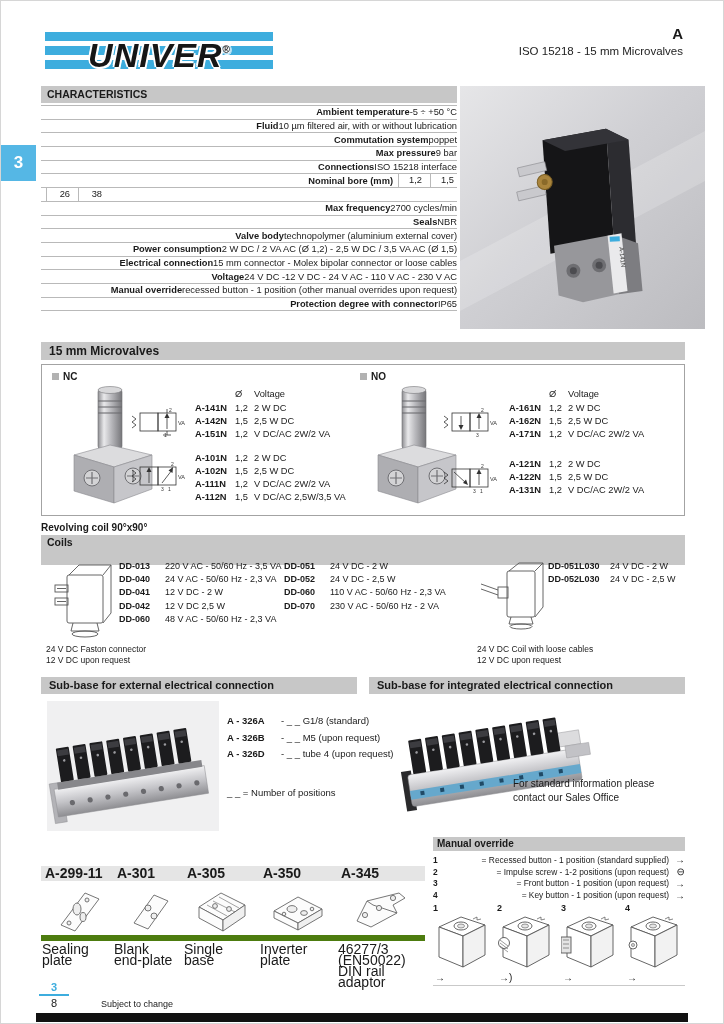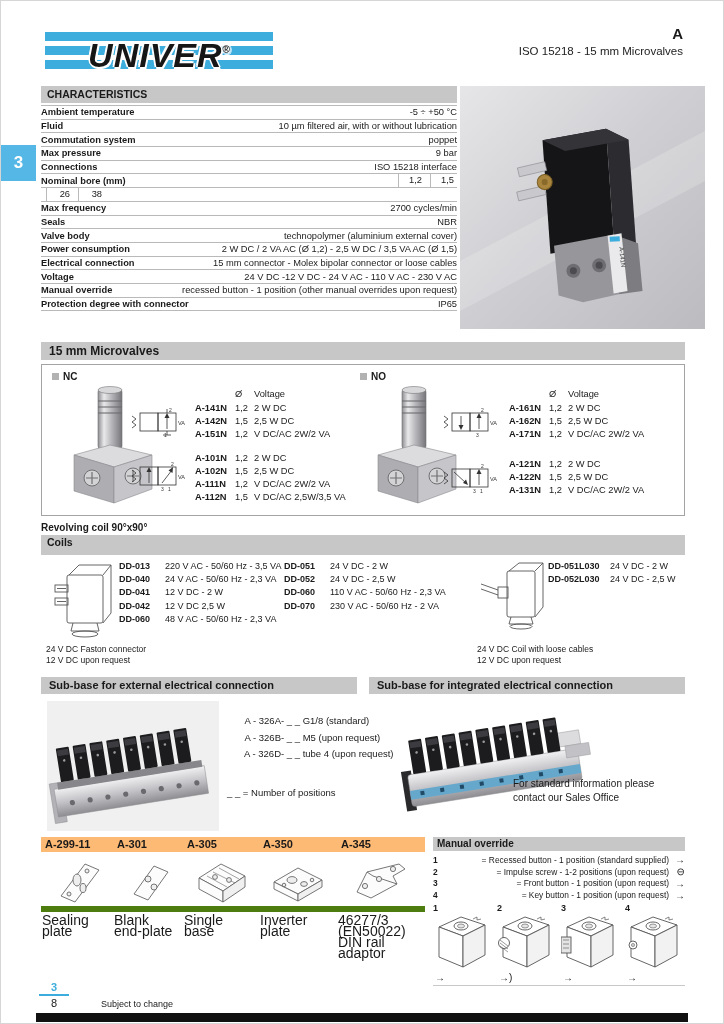--- a/index.html
+++ b/index.html
@@ -16,53 +16,53 @@
      text-shadow:-1.6px 0 0 #fff,1.6px 0 0 #fff,0 -1.6px 0 #fff,0 1.6px 0 #fff,-1.6px -1.6px 0 #fff,1.6px 1.6px 0 #fff;}
   .logo-reg{font-size:10px;font-style:normal;vertical-align:14px;letter-spacing:0;}
   .doc-letter{right:40px;top:24px;font-size:15px;font-weight:bold;text-align:right;}
   .doc-subtitle{right:40px;top:44px;font-size:11.5px;text-align:right;color:#222;}
   .side-tab{left:0;top:144px;width:35px;height:36px;background:#55b7e5;color:#fff;
      font-weight:bold;font-size:17px;text-align:center;line-height:36px;}
   
   .char-bar{left:40px;top:85px;width:416px;height:17px;line-height:17px;font-size:10.5px;padding-left:6px;}
   .char-table{left:40px;top:104px;width:416px;border-top:1px solid #b9b9b9;}
   .crow{display:flex;align-items:center;height:12.7px;border-bottom:1px solid #b9b9b9;font-size:9.3px;}
-  .cl{font-weight:bold;flex:1;white-space:nowrap;}
+  .cl{font-weight:bold;flex:1;white-space:nowrap;text-align:right;}
   .cv{text-align:right;white-space:nowrap;}
   .cc{width:27px;text-align:right;border-left:1px solid #b9b9b9;padding-right:3px;box-sizing:border-box;margin-left:5px;height:100%;line-height:12.7px;}
   .photo-box{left:459px;top:85px;width:245px;height:243px;}
   
   .mv-bar{left:40px;top:341px;width:644px;height:18px;line-height:18px;font-size:12px;padding-left:8px;font-weight:bold;}
   .mv-box{left:40px;top:363px;width:644px;height:152px;border:1px solid #a3a3a3;box-sizing:border-box;}
   .mv-flag{position:absolute;font-size:10px;font-weight:bold;}
   .mv-flag .sq{display:inline-block;width:7px;height:7px;background:#b2b2b2;margin-right:4px;}
   .vhead{position:absolute;display:flex;font-size:9.3px;}
   .vh-sp{width:40px;}
   .vrow{display:flex;height:13px;font-size:9.3px;white-space:nowrap;}
   .vcode{width:40px;font-weight:bold;}
   .vdia{width:19px;}
   .vgroup{position:absolute;}
   
-  .coils-bar{left:40px;top:534px;width:644px;height:20px;line-height:15px;font-size:10.5px;padding-left:6px;}
+  .coils-bar{left:40px;top:534px;width:644px;height:30px;line-height:15px;font-size:10.5px;padding-left:6px;}
   .coilcol{position:absolute;}
   .coilrow{display:flex;height:13.2px;font-size:9px;white-space:nowrap;}
   .ccode{width:46px;font-weight:bold;}
   .ccode-w{width:62px;font-weight:bold;}
   .cap{position:absolute;font-size:8.5px;line-height:11px;}
   
   .sb-bar-l{left:40px;top:676px;width:316px;height:17px;line-height:17px;font-size:11px;padding-left:8px;}
   .sb-bar-r{left:368px;top:676px;width:316px;height:17px;line-height:17px;font-size:11px;padding-left:8px;}
   .opt-row{display:flex;height:16.5px;font-size:9.5px;white-space:nowrap;}
-  .opt-code{width:54px;font-weight:normal;text-align:right;}
+  .opt-code{width:54px;font-weight:bold;}
   .sb-note{position:absolute;font-size:9.5px;}
   .sb-info{position:absolute;font-size:10px;line-height:14px;}
   
   .acc{left:40px;top:836px;width:384px;}
   .acc-row{display:flex;}
-  .acc-head{background:#fdba74;font-weight:bold;font-size:11px;height:15px;line-height:15px;padding-left:4px;box-sizing:border-box;}
+  .acc-head{background:#e5e5e5;font-weight:bold;font-size:14px;height:15px;line-height:15px;padding-left:4px;box-sizing:border-box;margin-top:29px;}
   .acc-img{height:54px;display:flex;align-items:center;justify-content:center;}
   .acc-lab{border-top:6px solid #4d7c0f;font-size:14px;line-height:11px;padding:3px 4px 0 1px;box-sizing:border-box;min-height:40px;}
   
   .mo-bar{left:432px;top:836px;width:252px;height:14px;line-height:14px;font-size:10px;padding-left:4px;}
   .mo-list{left:432px;top:853px;width:252px;}
   .mitem{display:flex;align-items:center;height:11.8px;font-size:8.4px;}
   .mnum{font-weight:bold;width:10px;}
   .mtext{flex:1;white-space:nowrap;text-align:right;}
   .micon{width:16px;text-align:right;font-size:10px;}
   .mo-fig{position:absolute;width:60px;height:80px;}

